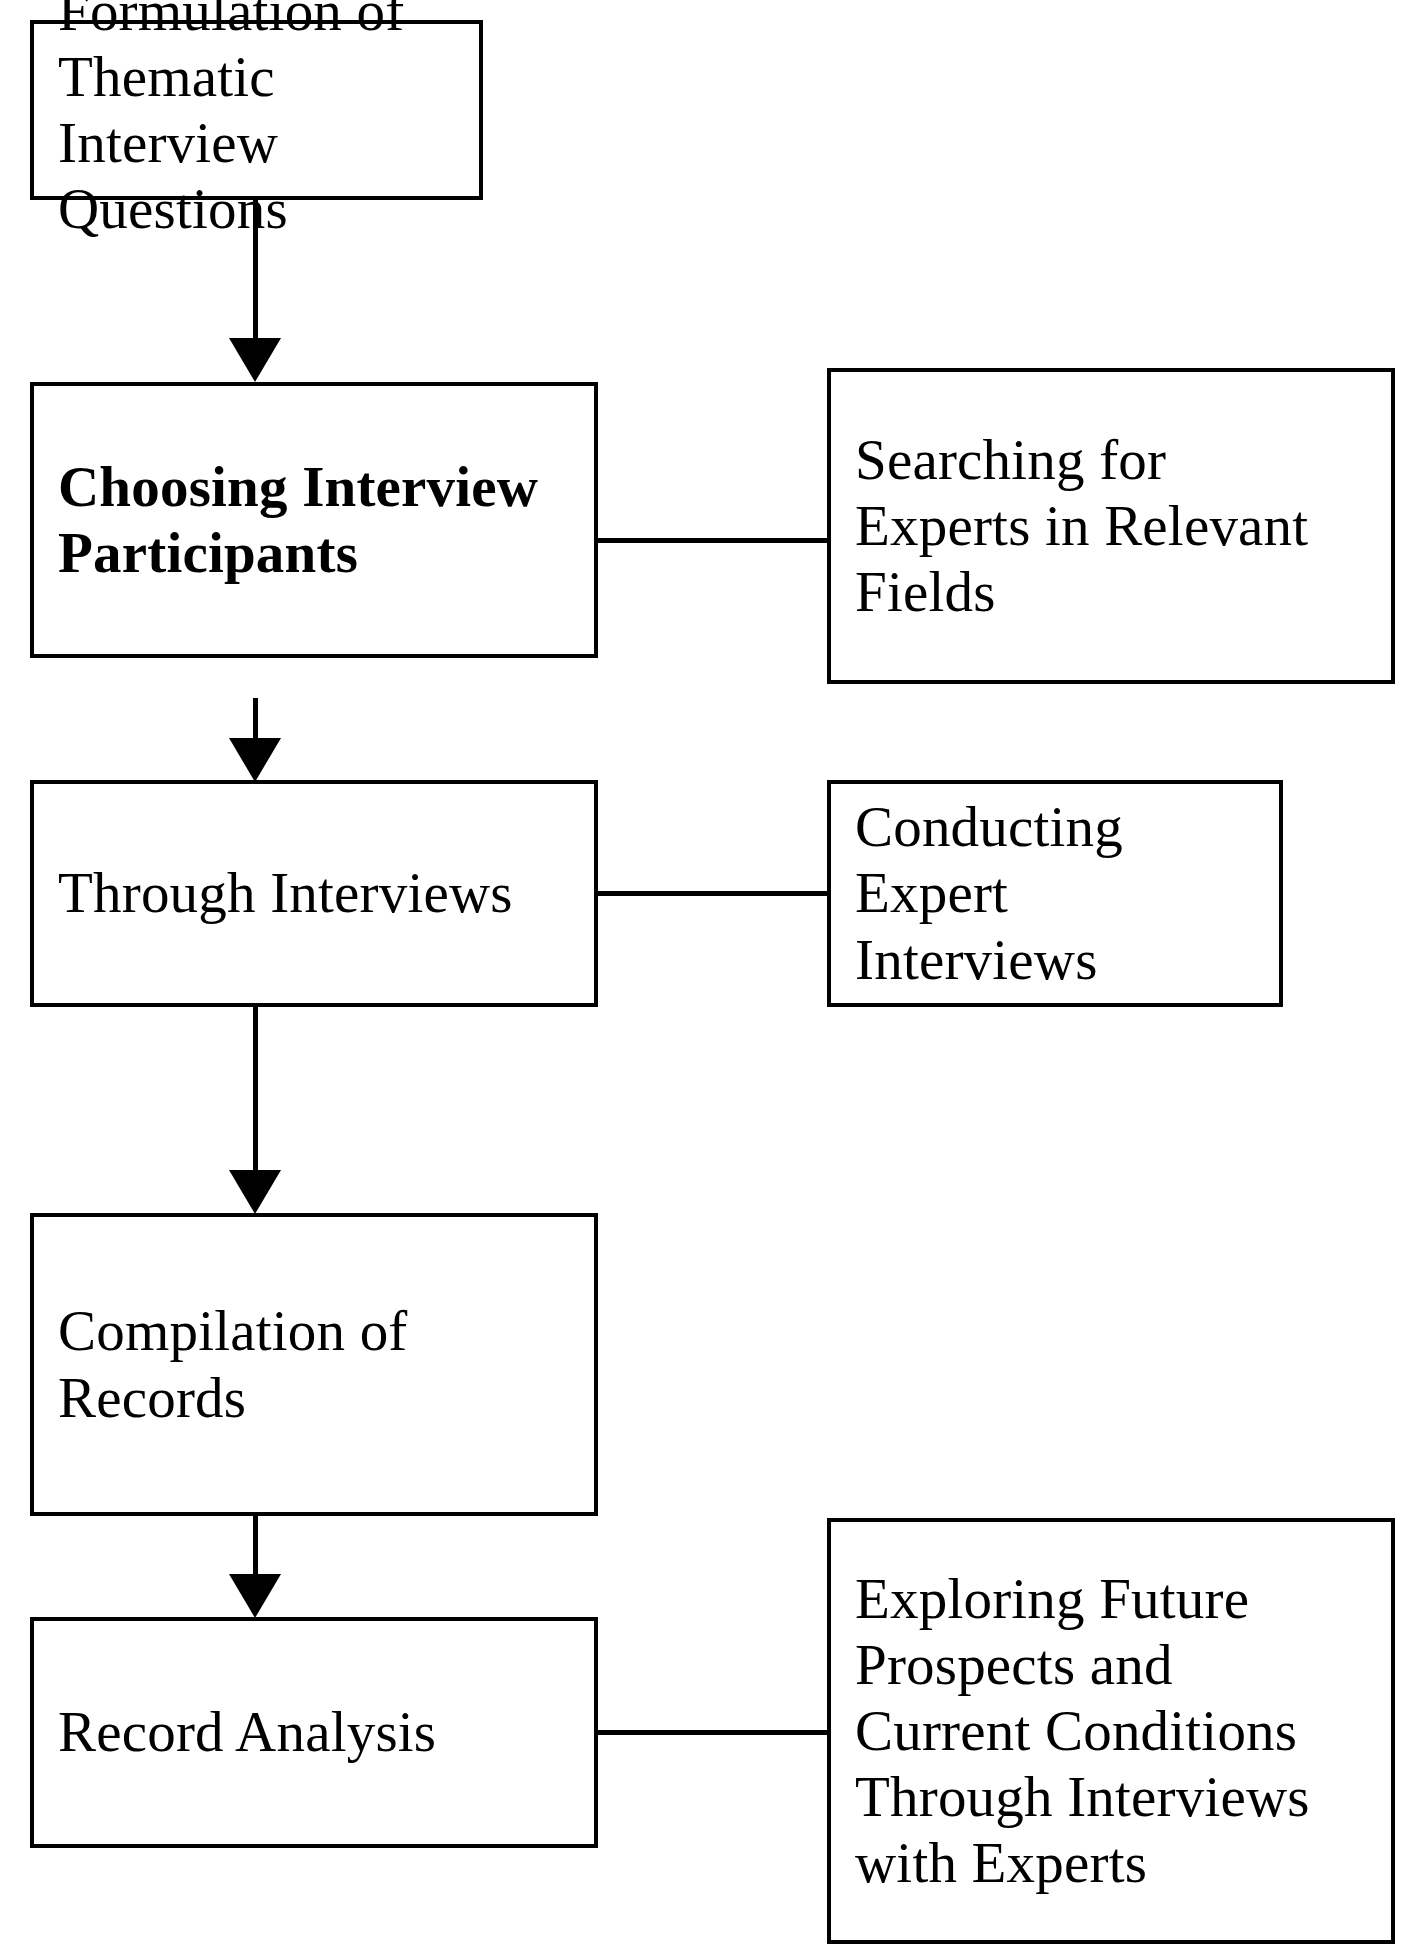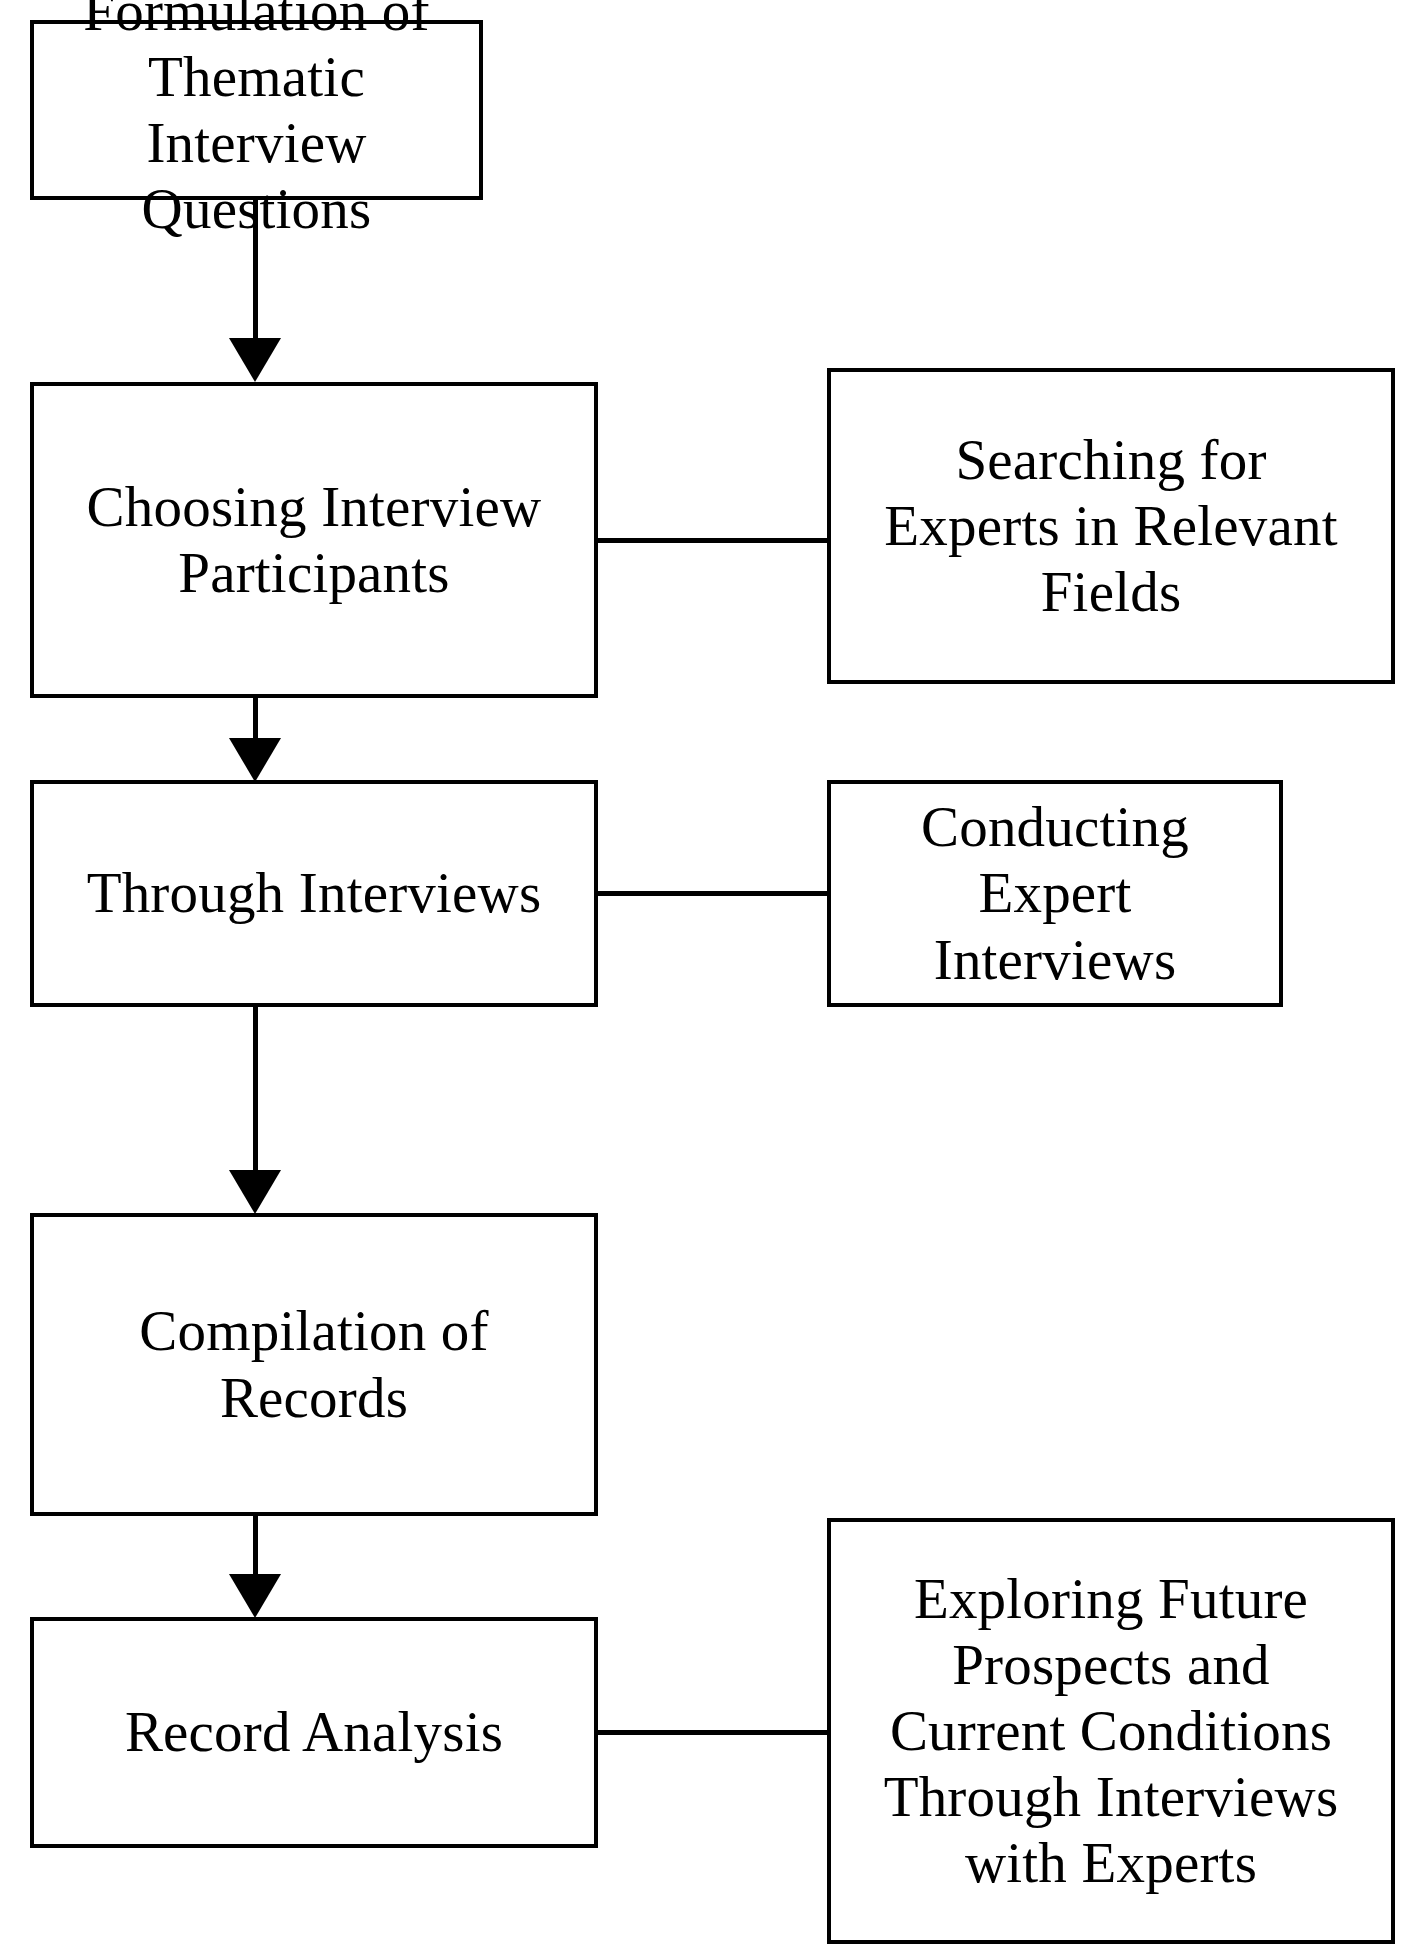--- a/index.html
+++ b/index.html
@@ -20,35 +20,34 @@
     overflow: hidden;
   }
   .node {
     position: absolute;
     box-sizing: border-box;
     border: 4px solid #000000;
     background: #ffffff;
     display: flex;
     align-items: center;
     justify-content: center;
-    text-align: center;
     padding: 4px 24px;
     z-index: 3;
   }
   .node .label {
     display: block;
     width: 100%;
     font-size: 57px;
     line-height: 1.16;
     letter-spacing: 0.2px;
     white-space: pre-line;
   }
   
   #node-formulation      { left: 30px;  top: 20px;   width: 453px; height: 180px; }
-  #node-choosing         { left: 30px;  top: 382px;  width: 568px; height: 316px; }
+  #node-choosing         { left: 30px;  top: 382px;  width: 568px; height: 276px; font-weight: bold; }
   #node-expert-interviews{ left: 30px;  top: 780px;  width: 568px; height: 227px; }
   #node-compilation      { left: 30px;  top: 1213px; width: 568px; height: 303px; }
   #node-record-analysis  { left: 30px;  top: 1617px; width: 568px; height: 231px; }
   
   #node-searching        { left: 827px; top: 368px;  width: 568px; height: 316px; }
   #node-conducting       { left: 827px; top: 780px;  width: 456px; height: 227px; }
   #node-exploring        { left: 827px; top: 1518px; width: 568px; height: 426px; }
 
   
   .v-line {

